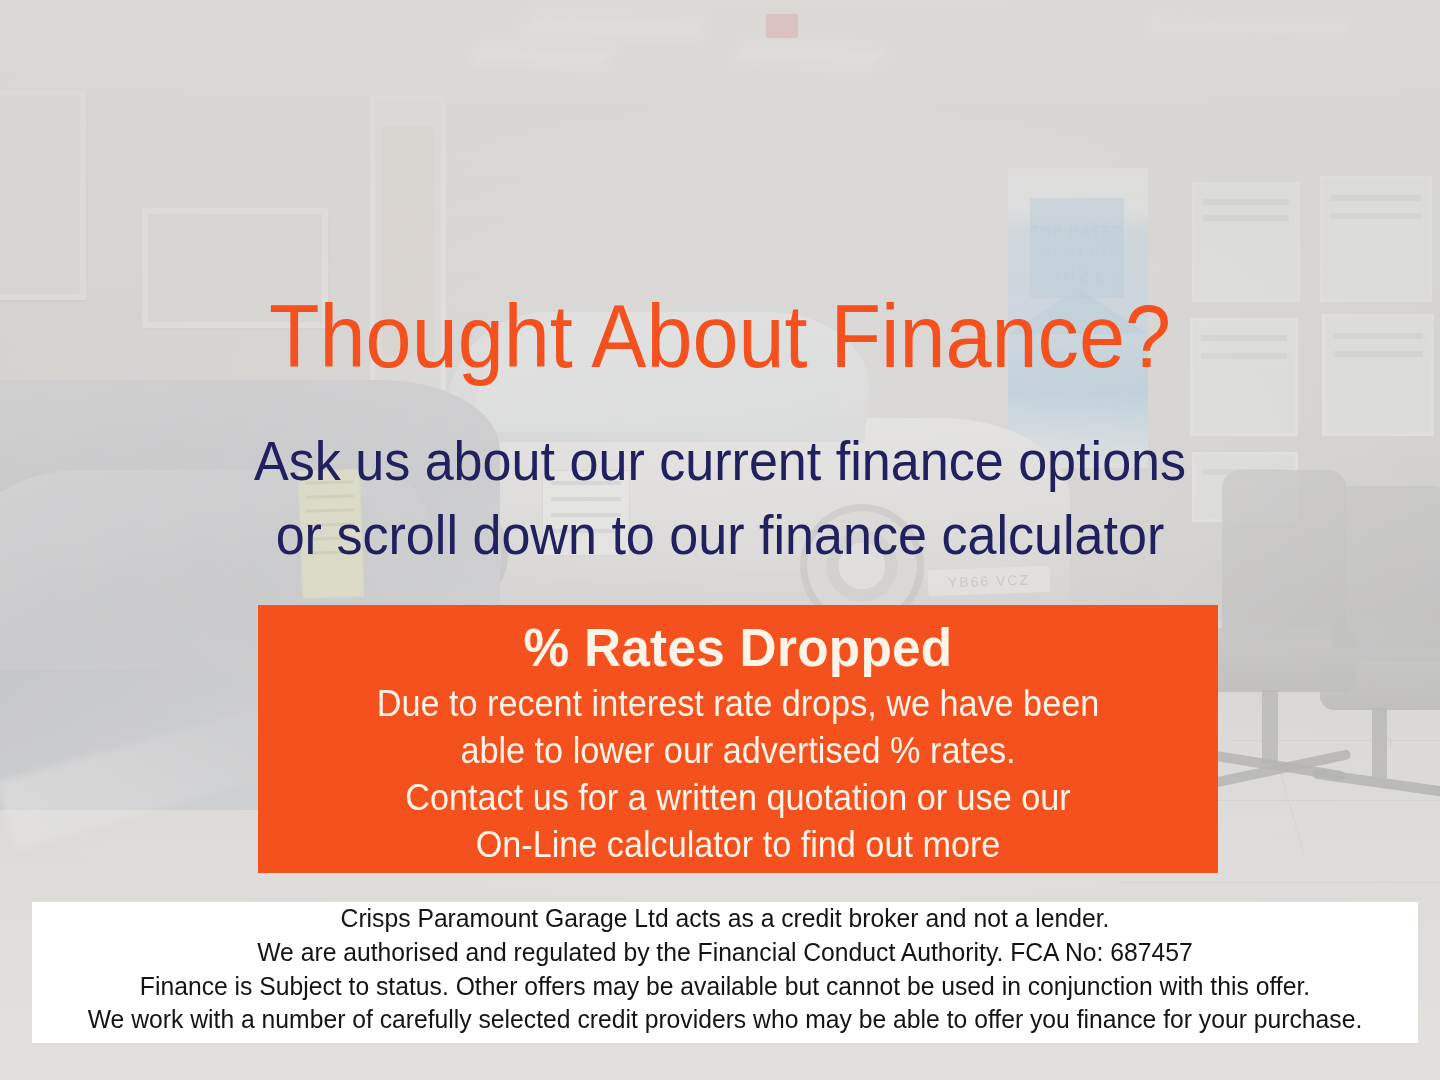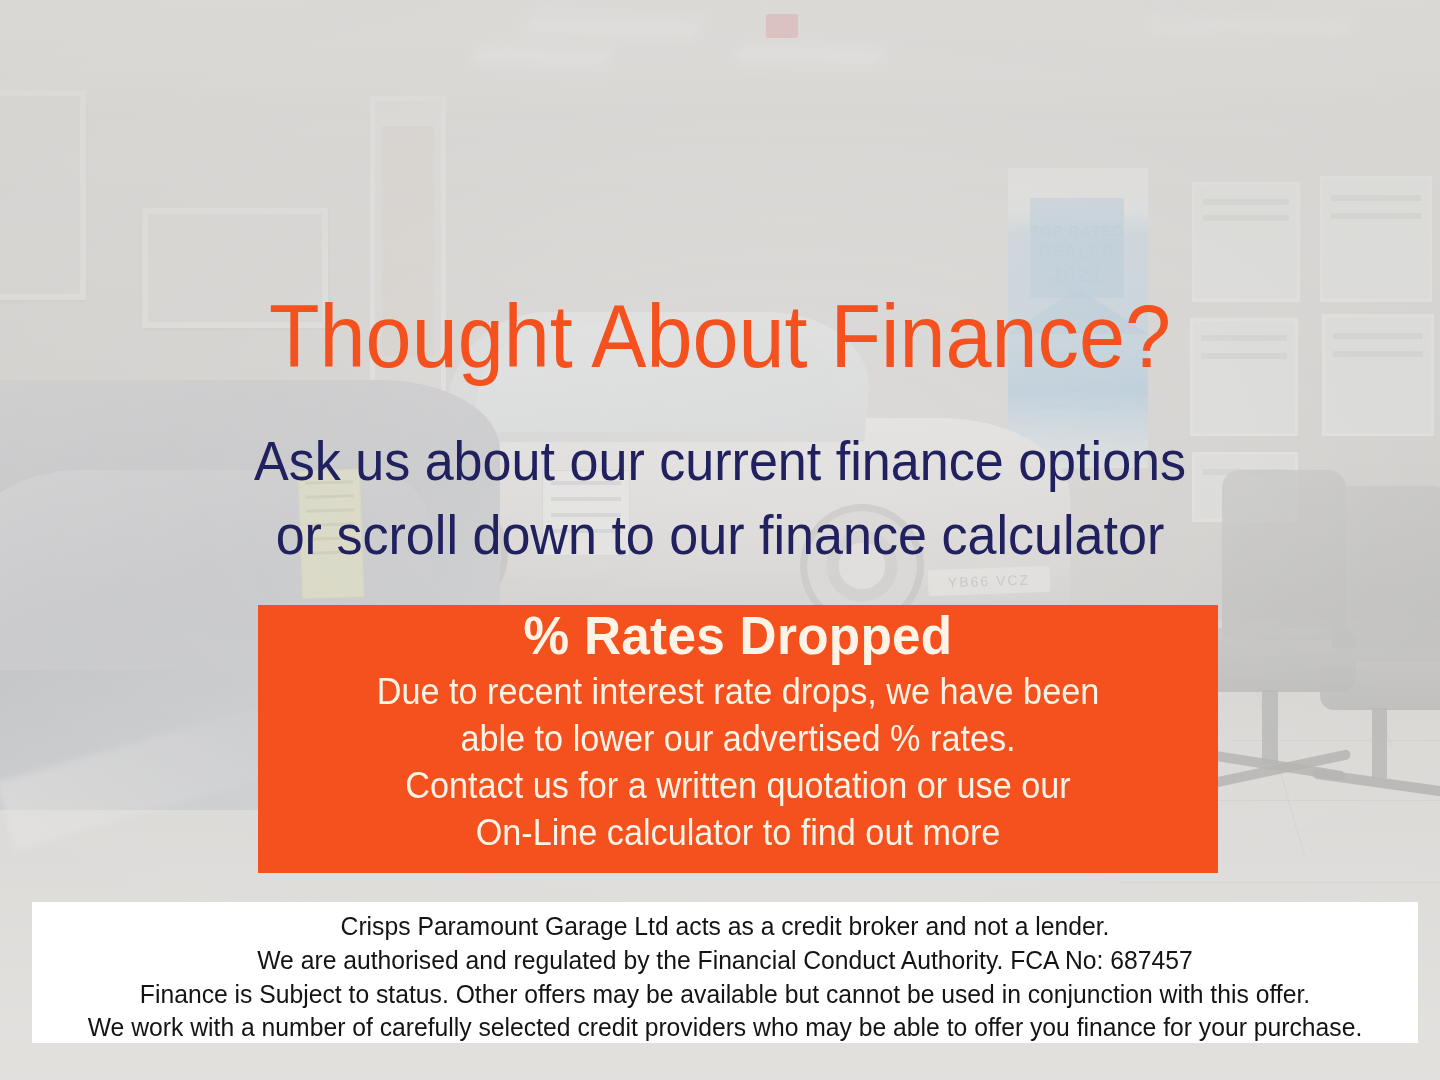--- a/index.html
+++ b/index.html
@@ -254,42 +254,41 @@
     transform:scaleX(.93); transform-origin:50% 50%;
     white-space:nowrap;
   }
   .subhead div { white-space:nowrap; }
 
   
   .promo {
     position:absolute; left:258px; top:605px; width:960px; height:268px;
     background:#f4511e;
     text-align:center;
-    padding-top:0;
+    padding-top:12px;
   }
   .promo-title {
     font-family:"Liberation Sans Narrow","Liberation Sans", sans-serif;
     font-size:54px; font-weight:bold; color:#fdf3e6;
     line-height:1.12; letter-spacing:.3px;
     transform:scaleX(.95); transform-origin:50% 50%;
   }
   .promo-body {
     margin-top:4px;
     font-family:"Liberation Sans Narrow","Liberation Sans", sans-serif;
     font-size:36px; color:#fdf3e6; line-height:1.30; font-weight:400;
     transform:scaleX(.95); transform-origin:50% 50%;
   }
   .promo-body div { white-space:nowrap; }
 
   
   .disclaimer {
     position:absolute; left:32px; top:902px; width:1386px; height:141px;
     background:#ffffff;
     text-align:center;
-    padding-top:8px;
   }
   .disclaimer div {
     font-family:"Liberation Sans Narrow","Liberation Sans", sans-serif;
     font-size:26px; color:#141414; line-height:1.30; white-space:nowrap;
     transform:scaleX(.95); transform-origin:50% 50%;
   }
 </style>
 </head>
 <body>
 

